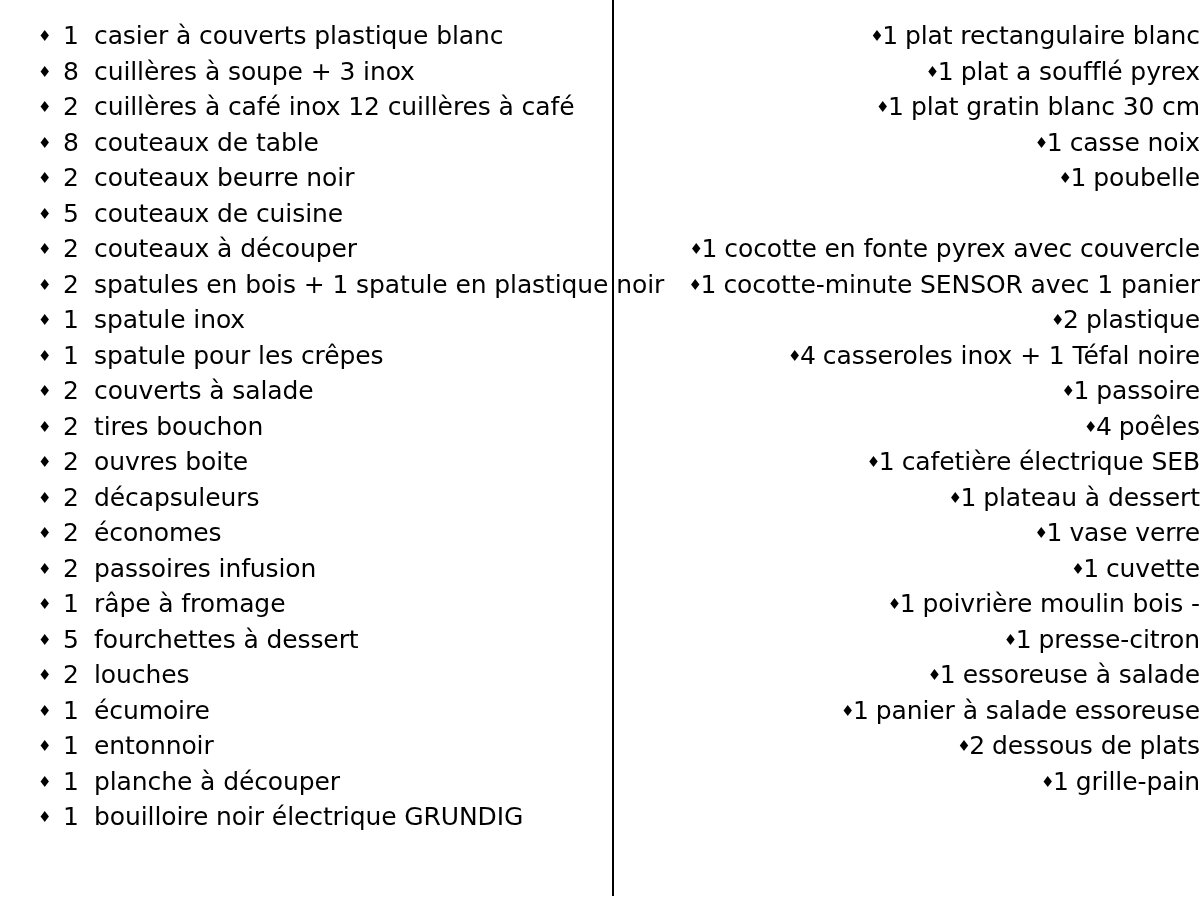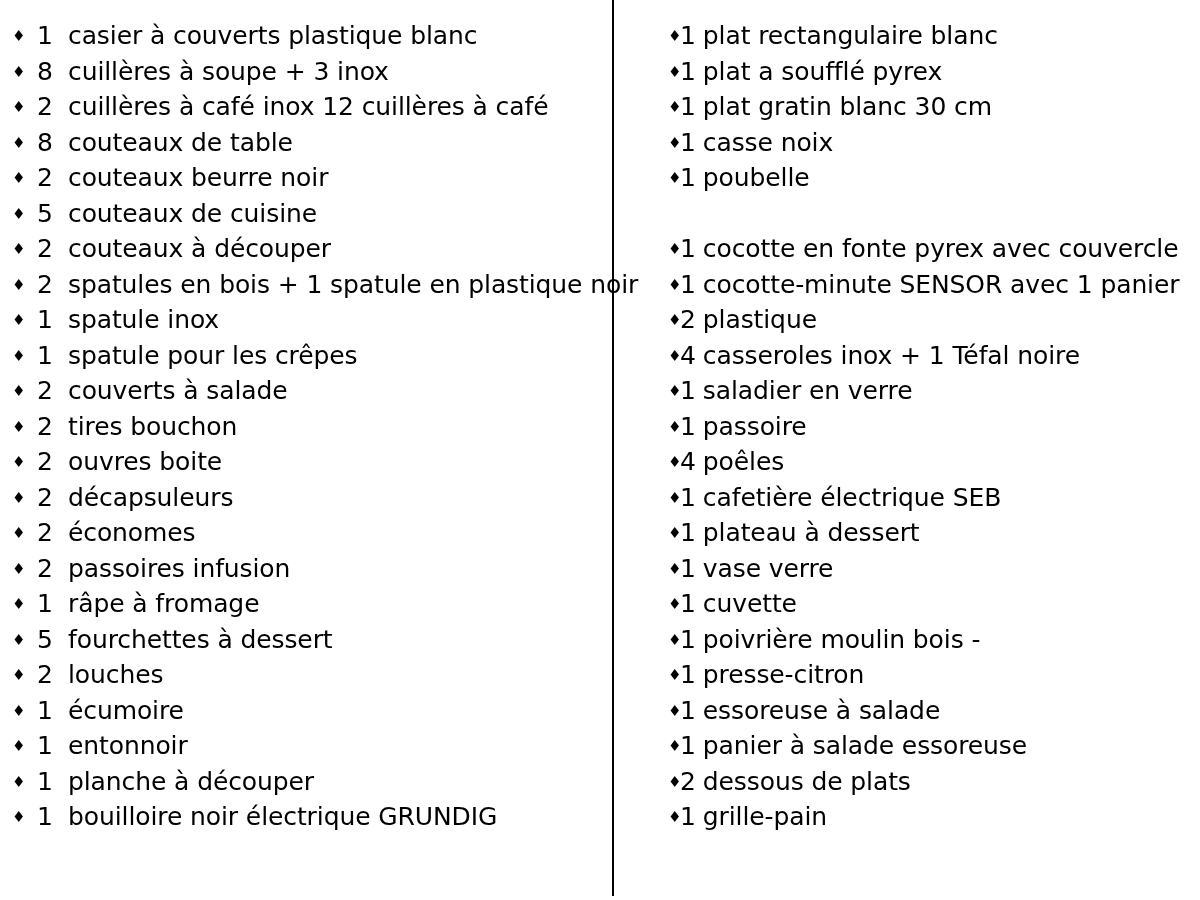--- a/index.html
+++ b/index.html
@@ -58,30 +58,30 @@
   }
 
   .bullet {
     display: inline-block;
     font-size: 15px;
     vertical-align: 3px;
     color: #000000;
   }
 
   
-  #left-column .row { padding-left: 12px; }
+  #left-column .row { padding-left: 38px; }
   #left-column .bullet { width: 25px; }
   #left-column .qty {
     display: inline-block;
     width: 31px;
     text-align: left;
   }
 
   
-  #right-column .row { padding-left: 668px; }
+  #right-column .row { padding-left: 668px; text-align: right; }
   #right-column .row { padding-left: 53px; }
   #right-column .bullet { width: 12px; }
   #right-column .qty { display: inline-block; margin-right: 7px; }
 </style>
 </head>
 <body>
 
 <div id="page">
 
   <div id="column-divider"></div>
@@ -118,21 +118,20 @@
       <div class="row"><span class="bullet">♦</span><span class="qty">1</span><span class="label">plat rectangulaire blanc</span></div>
       <div class="row"><span class="bullet">♦</span><span class="qty">1</span><span class="label">plat a soufflé pyrex</span></div>
       <div class="row"><span class="bullet">♦</span><span class="qty">1</span><span class="label">plat gratin blanc 30 cm</span></div>
       <div class="row"><span class="bullet">♦</span><span class="qty">1</span><span class="label">casse noix</span></div>
       <div class="row"><span class="bullet">♦</span><span class="qty">1</span><span class="label">poubelle</span></div>
       <div class="row spacer">&nbsp;</div>
       <div class="row"><span class="bullet">♦</span><span class="qty">1</span><span class="label">cocotte en fonte pyrex avec couvercle</span></div>
       <div class="row"><span class="bullet">♦</span><span class="qty">1</span><span class="label">cocotte-minute SENSOR avec 1 panier</span></div>
       <div class="row"><span class="bullet">♦</span><span class="qty">2</span><span class="label">plastique</span></div>
       <div class="row"><span class="bullet">♦</span><span class="qty">4</span><span class="label">casseroles inox + 1 Téfal noire</span></div>
-      <div class="row"><span class="bullet">♦</span><span class="qty">1</span><span class="label">saladier en verre</span></div>
       <div class="row"><span class="bullet">♦</span><span class="qty">1</span><span class="label">passoire</span></div>
       <div class="row"><span class="bullet">♦</span><span class="qty">4</span><span class="label">poêles</span></div>
       <div class="row"><span class="bullet">♦</span><span class="qty">1</span><span class="label">cafetière électrique SEB</span></div>
       <div class="row"><span class="bullet">♦</span><span class="qty">1</span><span class="label">plateau à dessert</span></div>
       <div class="row"><span class="bullet">♦</span><span class="qty">1</span><span class="label">vase verre</span></div>
       <div class="row"><span class="bullet">♦</span><span class="qty">1</span><span class="label">cuvette</span></div>
       <div class="row"><span class="bullet">♦</span><span class="qty">1</span><span class="label">poivrière moulin bois -</span></div>
       <div class="row"><span class="bullet">♦</span><span class="qty">1</span><span class="label">presse-citron</span></div>
       <div class="row"><span class="bullet">♦</span><span class="qty">1</span><span class="label">essoreuse à salade</span></div>
       <div class="row"><span class="bullet">♦</span><span class="qty">1</span><span class="label">panier à salade essoreuse</span></div>

